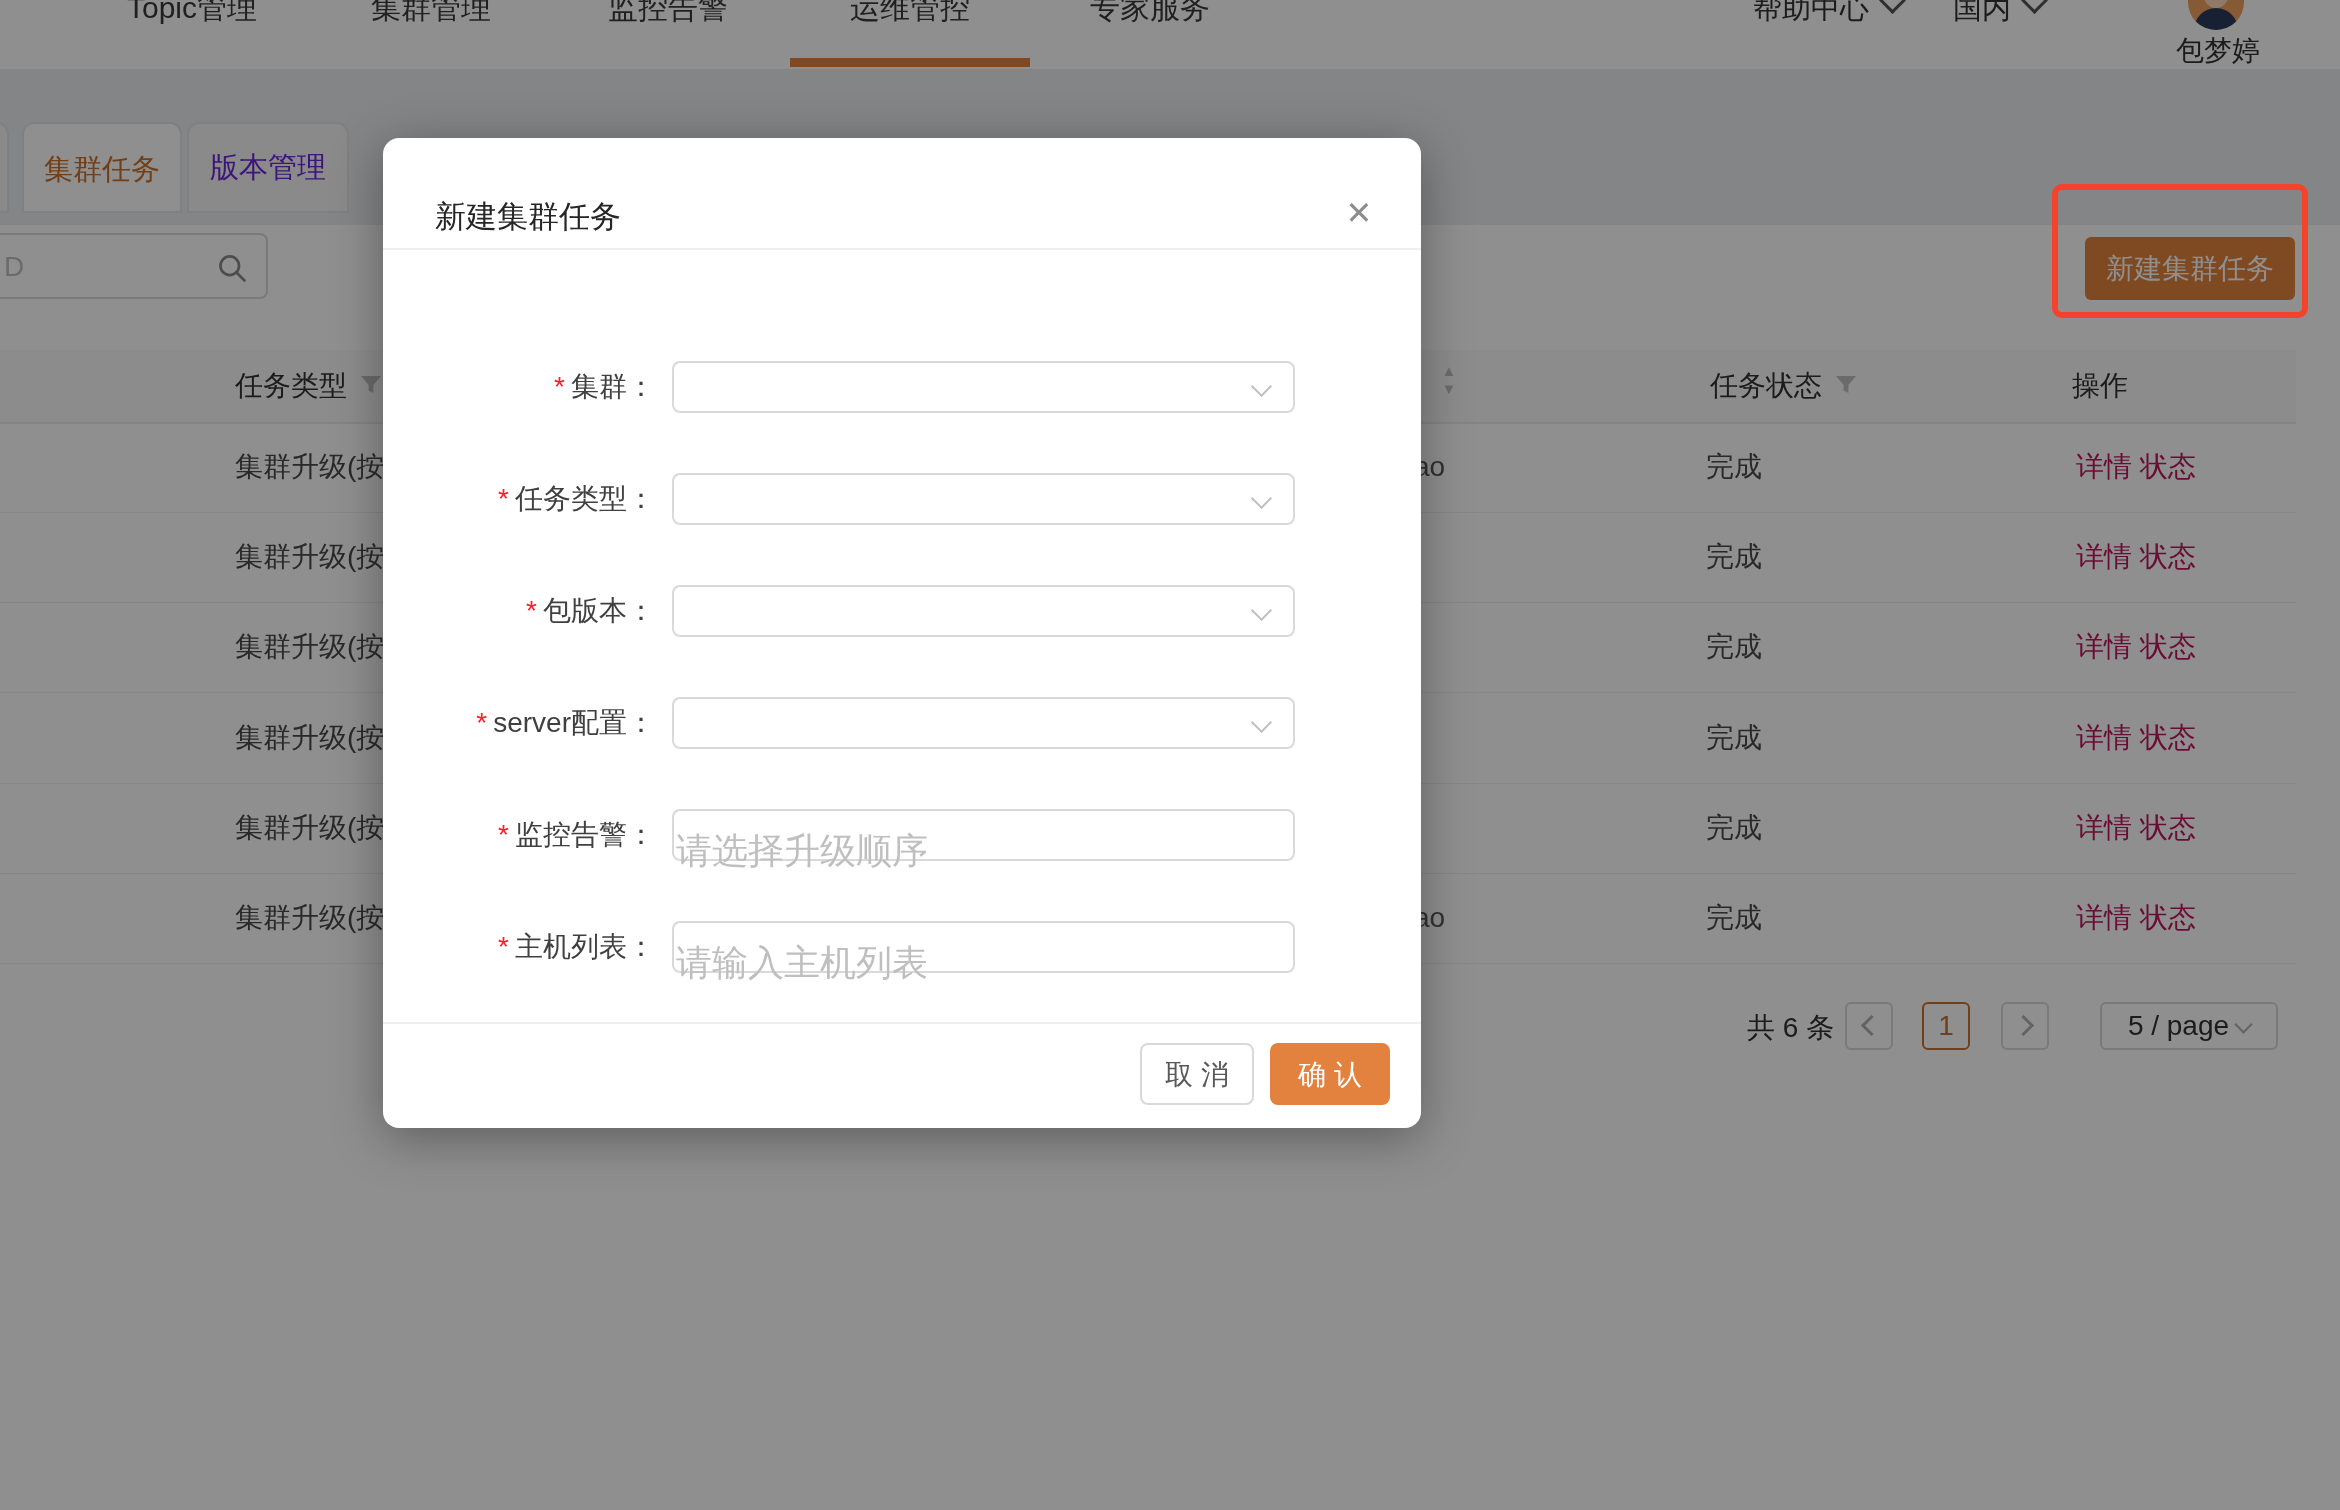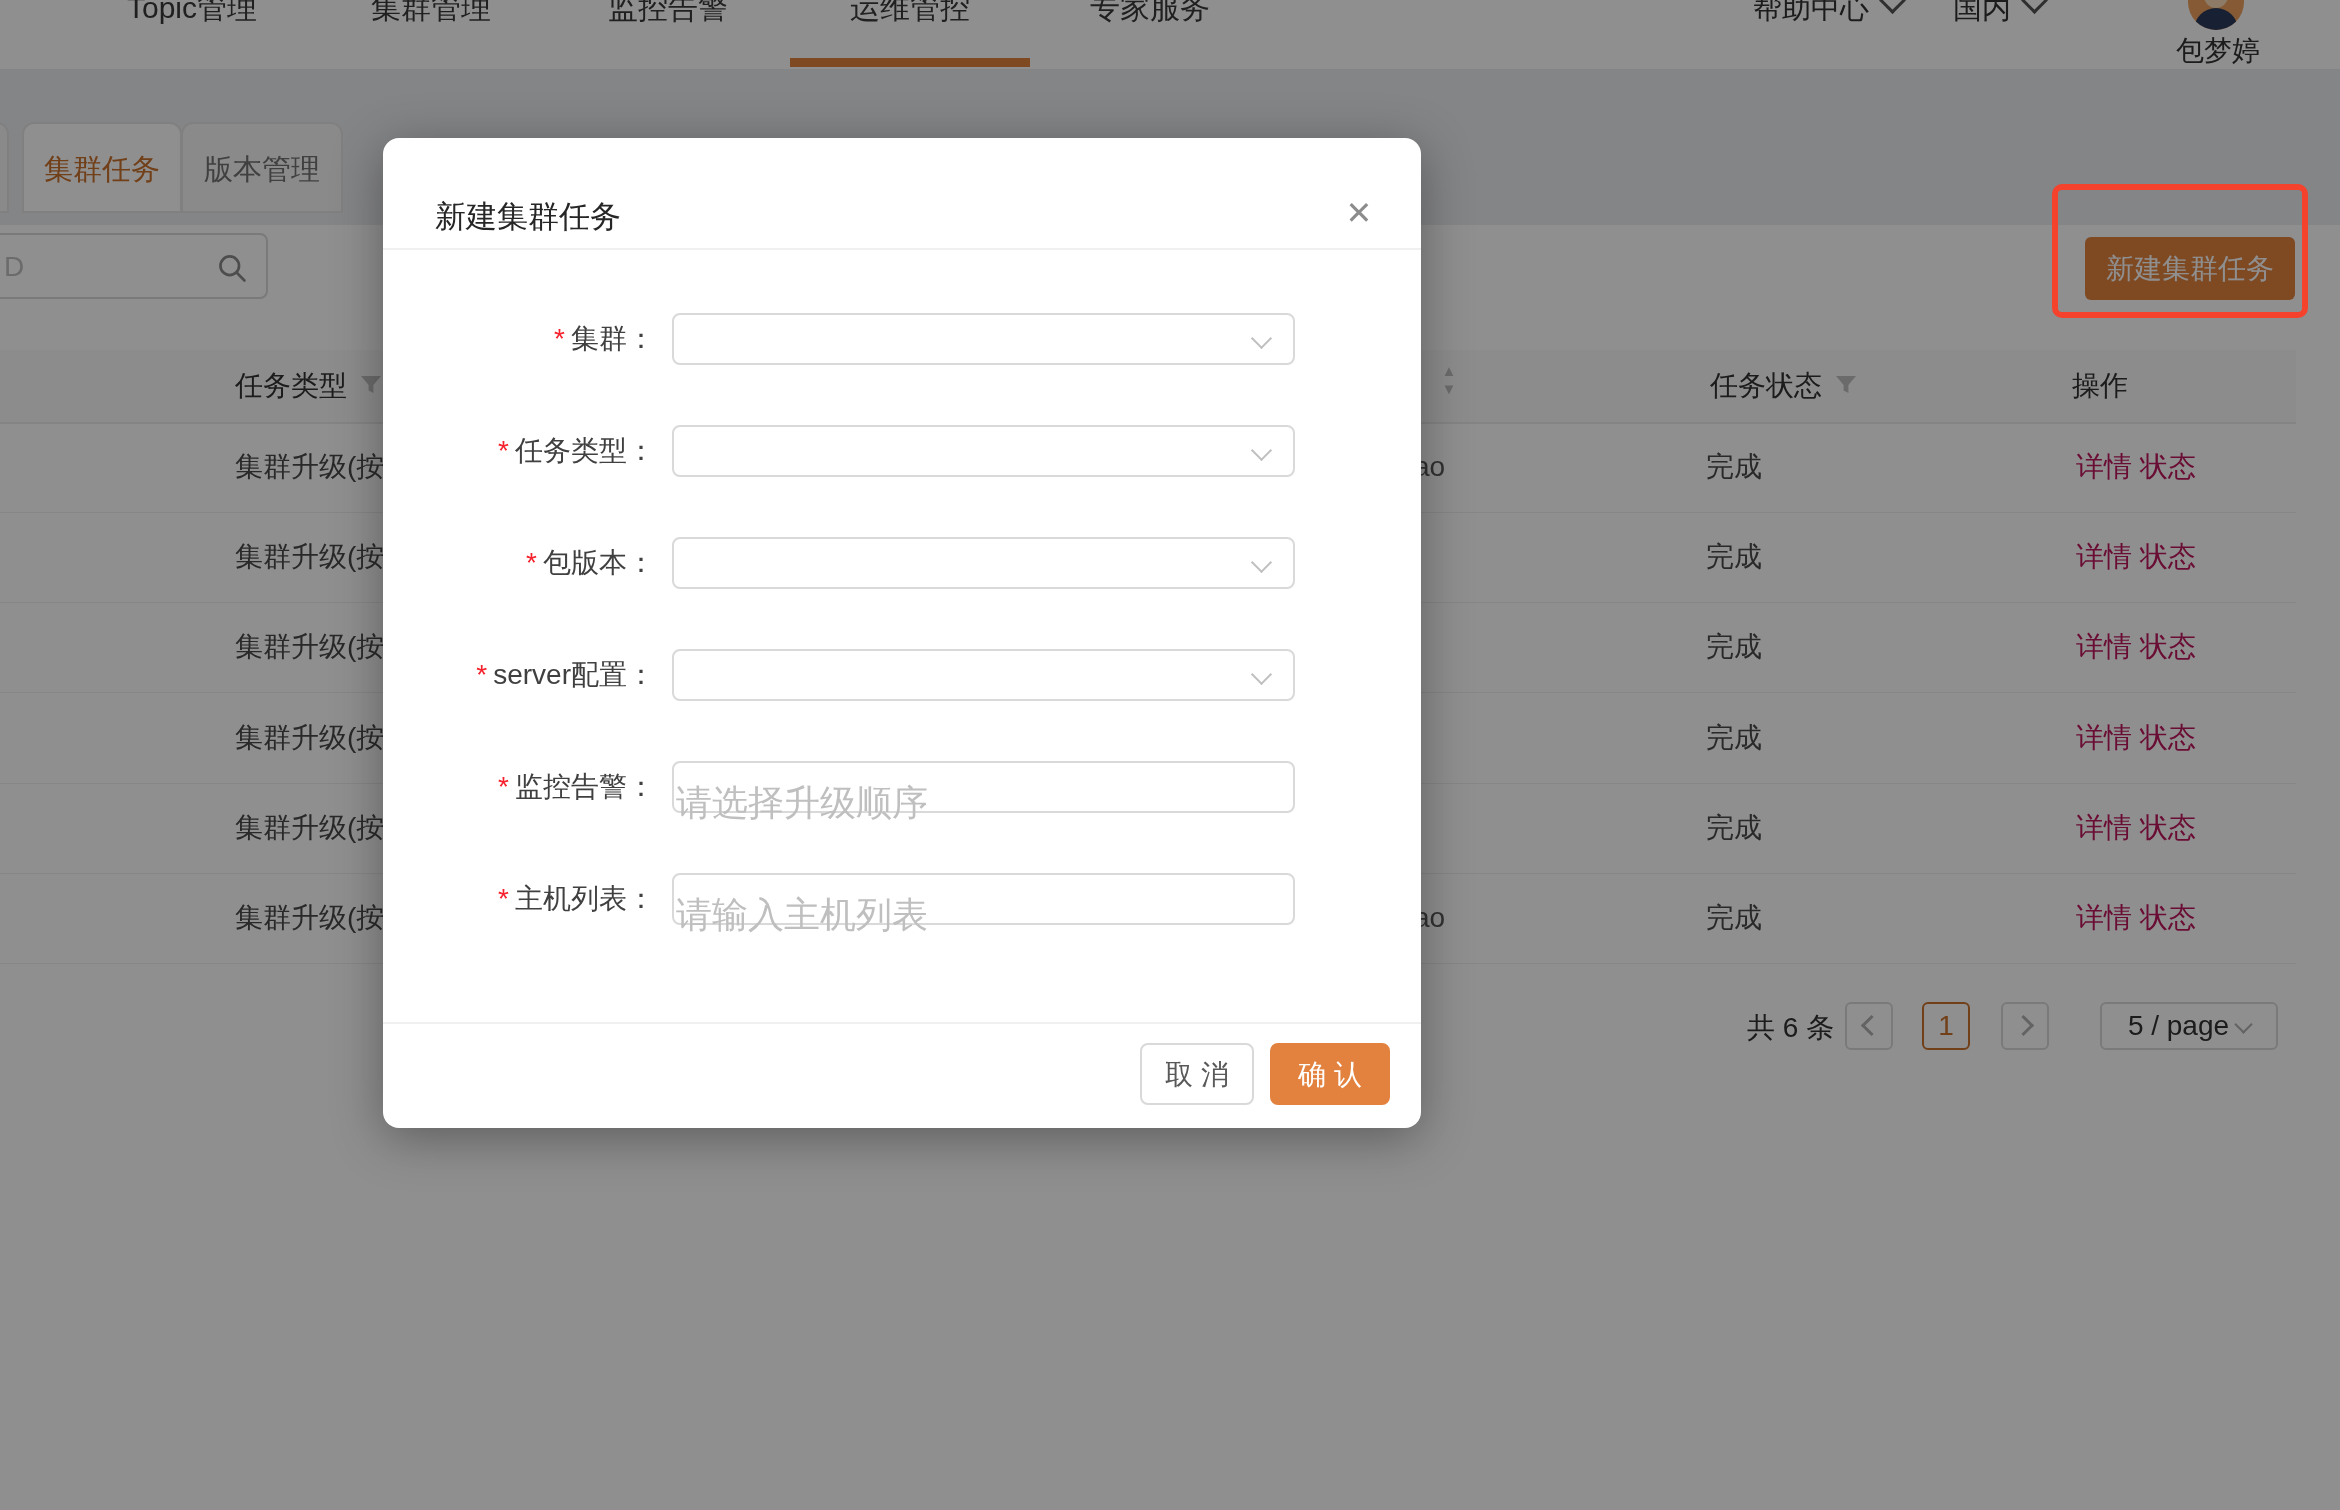--- a/index.html
+++ b/index.html
@@ -20,21 +20,21 @@
   #avatar{position:absolute;left:2188px;top:-26px;width:56px;height:56px;border-radius:50%;background:#eda15d;overflow:hidden;}
   #avatar .head{position:absolute;left:16px;top:10px;width:24px;height:24px;border-radius:50%;background:#fbdcba;}
   #avatar .body{position:absolute;left:6px;top:34px;width:44px;height:26px;border-radius:22px 22px 0 0;background:#2b3a5c;}
   #username{position:absolute;left:2168px;top:32px;width:100px;text-align:center;font-size:28px;color:#333;}
 
   
   .tab{position:absolute;top:122px;height:91px;line-height:91px;text-align:center;font-size:29px;
        border:2px solid #e4e4e4;border-radius:12px 12px 0 0;box-sizing:border-box;cursor:pointer;}
   #tab-stub{left:-40px;width:49px;background:#f6f6f6;}
   #tab-cluster{left:22px;width:160px;background:#fff;color:#C9712C;}
-  #tab-version{left:181px;width:162px;background:#f6f6f6;color:#737373;}
+  #tab-version{left:187px;width:162px;background:#f6f6f6;color:#6d28d9;font-family:Liberation Mono, monospace;}
 
   
   #search-box{position:absolute;left:-30px;top:233px;width:298px;height:66px;box-sizing:border-box;
               border:2px solid #d9d9d9;border-radius:8px;background:#fff;}
   #search-box input{position:absolute;left:0;top:0;width:230px;height:62px;border:none;outline:none;background:transparent;
               padding-left:32px;font-size:28px;color:#555;font-family:inherit;}
   #search-box input::placeholder{color:#bfbfbf;}
   #search-icon{position:absolute;right:16px;top:15px;}
   #create-btn{position:absolute;left:2085px;top:237px;width:210px;height:63px;background:#E2823E;color:#fff;
               font-size:28px;border:none;border-radius:6px;line-height:63px;text-align:center;cursor:pointer;}
@@ -76,21 +76,21 @@
 
   
   #modal{position:absolute;left:383px;top:138px;width:1038px;height:990px;background:#fff;border-radius:16px;
          box-shadow:0 10px 50px rgba(0,0,0,0.35);z-index:70;}
   #modal-title{position:absolute;left:52px;top:58px;font-size:31px;color:#262626;}
   #modal-close{position:absolute;right:40px;top:52px;width:44px;height:44px;border:none;background:transparent;
          font-size:32px;color:#8c8c8c;cursor:pointer;line-height:44px;text-align:center;font-family:inherit;}
   .mdivider{position:absolute;left:0;width:1038px;height:2px;background:#f0f0f0;}
   #mdiv-top{top:110px;}
   #mdiv-bottom{top:884px;}
-  .frow{position:absolute;left:0;width:1038px;height:52px;}
+  .frow{position:absolute;left:0;width:1038px;height:52px;margin-top:48px;}
   .flabel{position:absolute;left:0;top:0;width:272px;height:52px;line-height:52px;text-align:right;font-size:28px;color:#404040;white-space:nowrap;}
   .req{color:#F5222D;margin-right:6px;font-size:28px;}
   .fctrl{position:absolute;left:289px;top:0;width:623px;height:52px;box-sizing:border-box;border:2px solid #d9d9d9;border-radius:8px;background:#fff;}
   .fctrl.select{cursor:pointer;}
   .fctrl .dchev{position:absolute;right:24px;top:16px;width:13px;height:13px;border-right:2.5px solid #bfbfbf;border-bottom:2.5px solid #bfbfbf;transform:rotate(45deg);}
   .fctrl input{position:absolute;left:0;top:16px;width:100%;height:48px;border:none;outline:none;background:transparent;
          padding-left:2px;font-size:36px;color:#555;font-family:inherit;box-sizing:border-box;}
   .fctrl input::placeholder{color:#bfbfbf;}
   #row-f1{top:175px;} #row-f2{top:287px;} #row-f3{top:399px;} #row-f4{top:511px;} #row-f5{top:623px;} #row-f6{top:735px;}
   .mbtn{position:absolute;top:905px;height:62px;box-sizing:border-box;border-radius:8px;font-size:28px;cursor:pointer;

